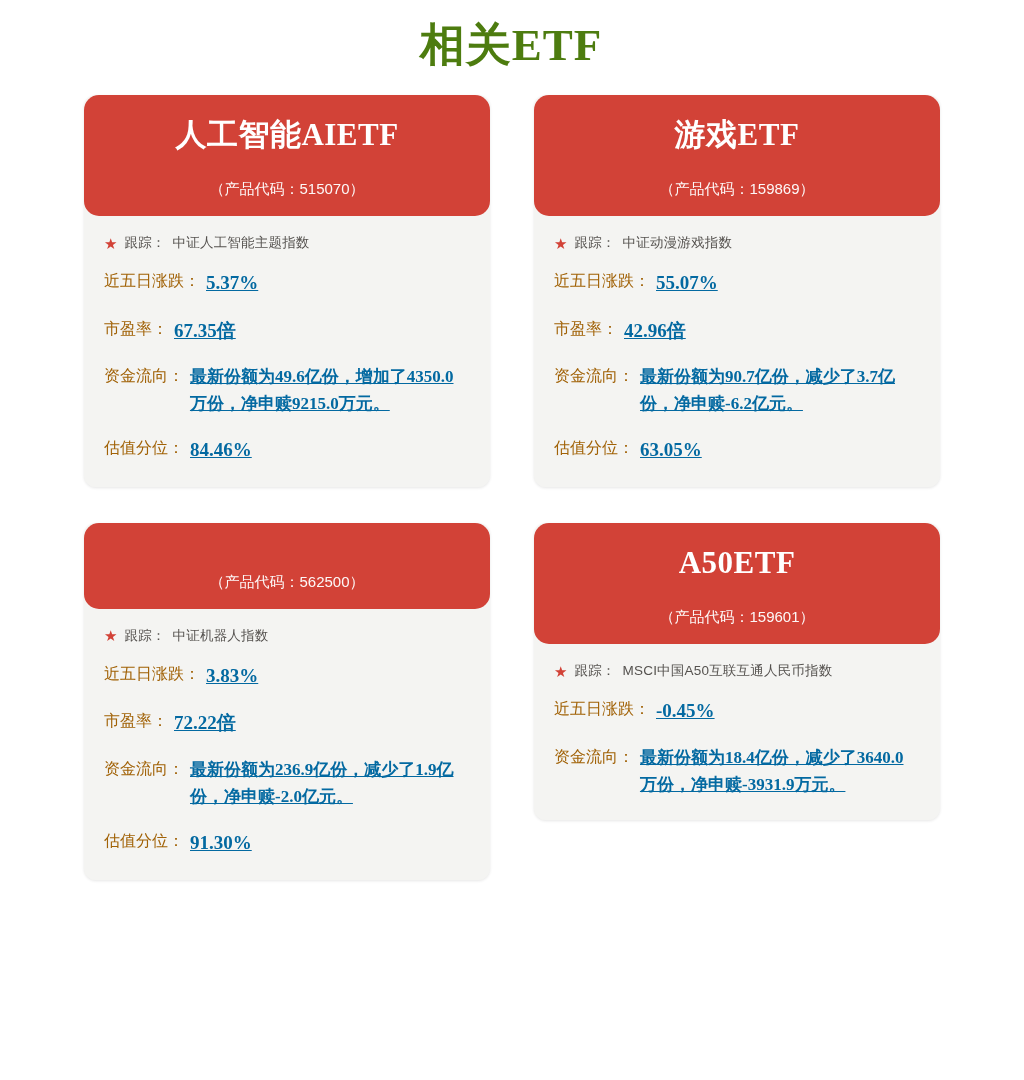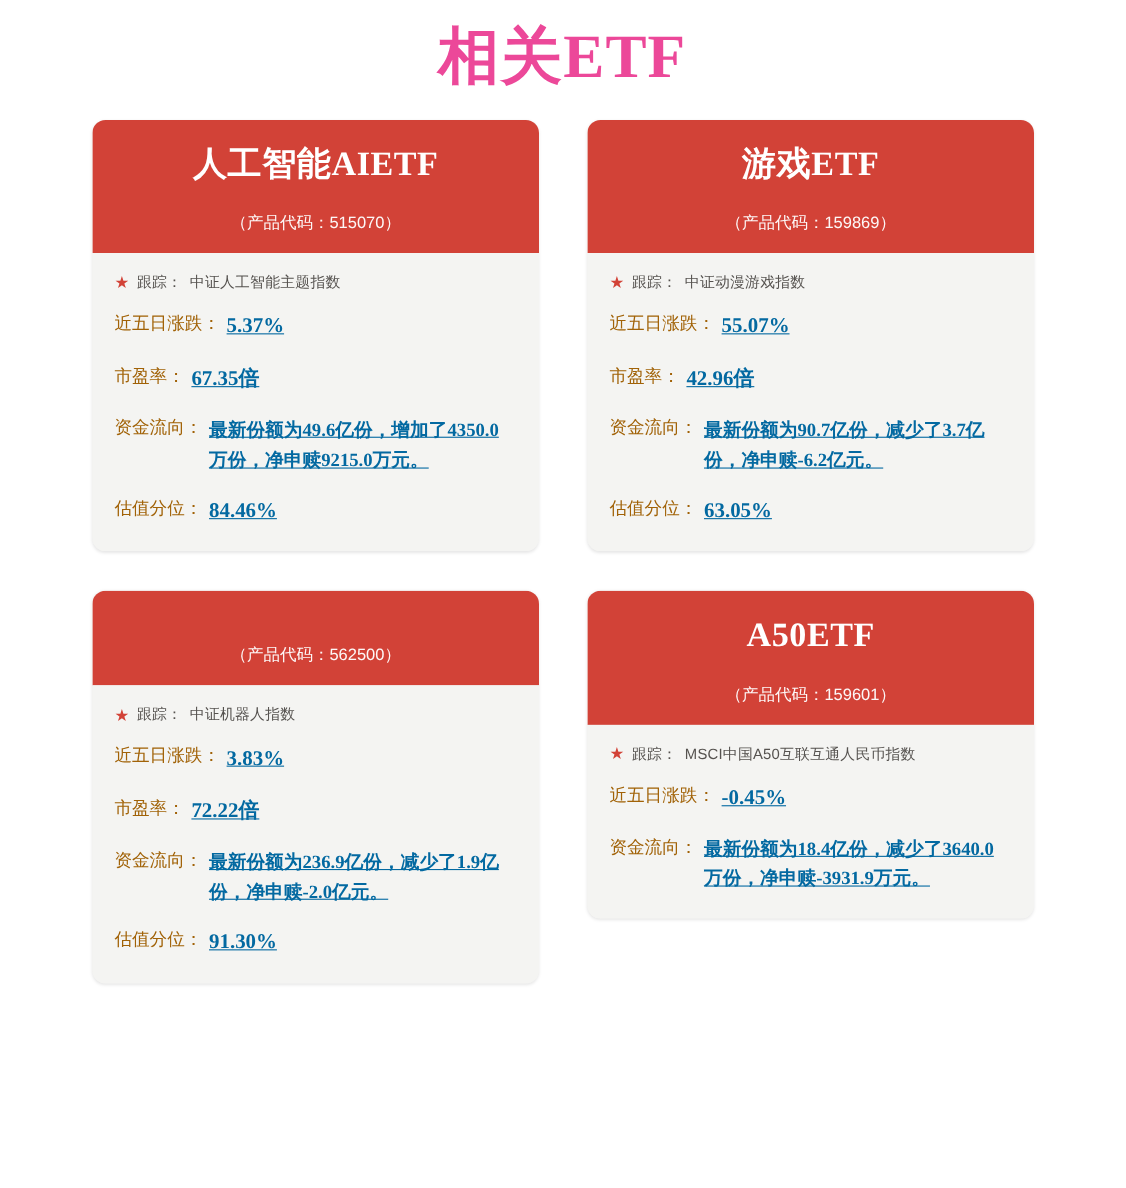--- a/index.html
+++ b/index.html
@@ -15,24 +15,24 @@
   }
   .page {
     width: 1024px;
     min-height: 1080px;
     box-sizing: border-box;
     padding: 0 0 24px 0;
     position: relative;
   }
   .page-title {
     text-align: center;
-    color: #ec4899;
+    color: #4d7c0f;
     font-family: "Liberation Serif", "DejaVu Serif", serif;
     font-weight: bold;
-    font-size: 56px;
+    font-size: 45px;
     letter-spacing: 1px;
     padding: 16px 2px 20px 0;
     margin: 0;
     line-height: 1.3;
   }
   .grid {
     display: grid;
     grid-template-columns: 406px 406px;
     justify-content: center;
     column-gap: 44px;
@@ -46,20 +46,21 @@
     box-shadow: 0 1px 3px rgba(0,0,0,0.10);
     display: flex;
     flex-direction: column;
     align-self: start;
   }
   .card-head {
     background: #d24237;
     color: #ffffff;
     padding: 22px 14px 18px 14px;
     text-align: center;
+    border-radius: 15px;
   }
   .card-name {
     font-family: "Liberation Serif", "DejaVu Serif", serif;
     font-weight: bold;
     font-size: 31px;
     line-height: 1.15;
     margin: 0 0 14px 0;
     letter-spacing: 0.5px;
   }
   .card-code {

